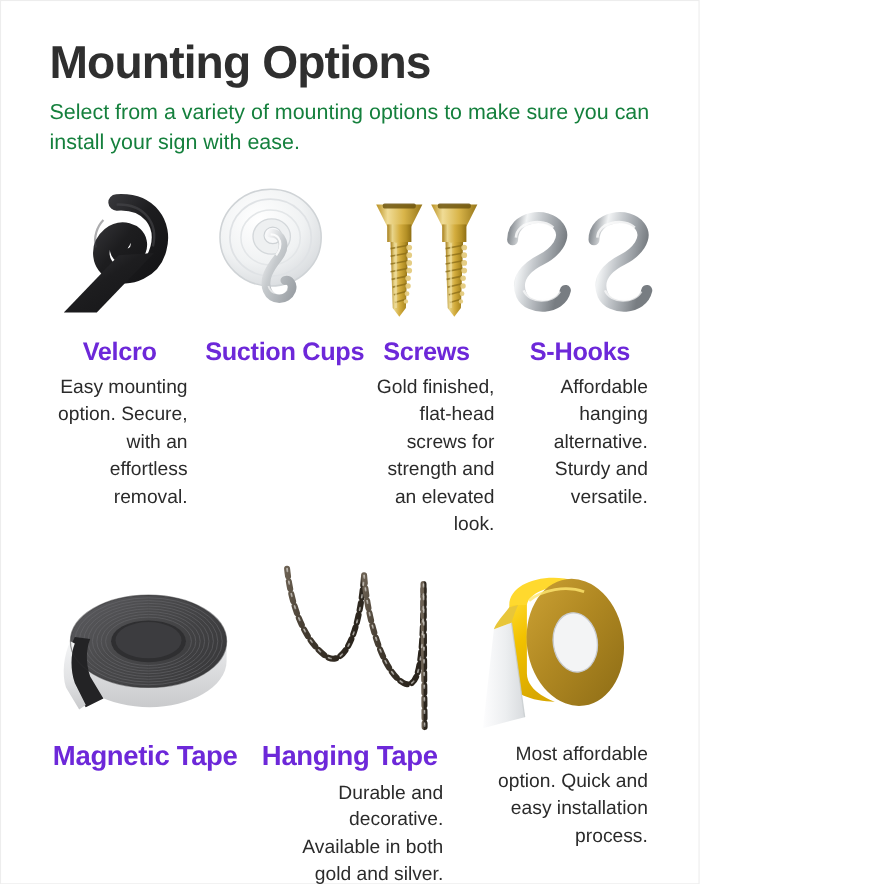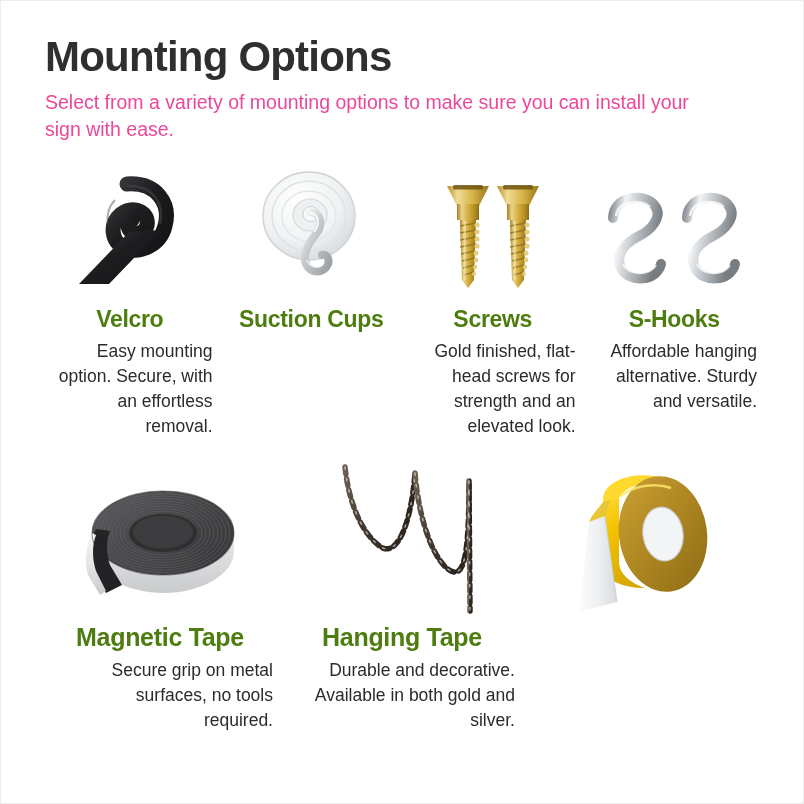--- a/index.html
+++ b/index.html
@@ -9,41 +9,41 @@
   }
   body {
     width: 804px;
     height: 804px;
     overflow: hidden;
     font-family: "Liberation Sans", sans-serif;
     color: #2b2b2b;
   }
   #page {
     position: relative;
-    width: 804px;
+    width: 636px;
     height: 804px;
     box-sizing: border-box;
     background: #ffffff;
     border: 1px solid #ededed;
   }
 
   
   #header { padding: 34px 44px 0 44px; }
   #page-title {
     font-size: 42px;
     font-weight: bold;
     letter-spacing: -0.8px;
     color: #2f2f2f;
     line-height: 1.04;
     margin: 0 0 10px 0;
   }
   #page-subtitle {
     font-size: 19.5px;
     line-height: 1.38;
-    color: #ec4899;
+    color: #15803d;
     margin: 0;
     max-width: 680px;
   }
 
   
   .row {
     display: flex;
     padding: 0 38px;
     box-sizing: border-box;
   }
@@ -62,21 +62,21 @@
     display: flex;
     align-items: flex-end;
     justify-content: center;
     margin-bottom: 6px;
   }
   #row-2 .art { height: 160px; }
   .item-title {
     text-align: center;
     font-size: 23px;
     font-weight: bold;
-    color: #4d7c0f;
+    color: #6d28d9;
     letter-spacing: -0.3px;
     margin: 0 0 6px 0;
     white-space: nowrap;
   }
   #row-2 .item-title { font-size: 25px; }
   .item-desc {
     text-align: right;
     font-size: 17.5px;
     line-height: 1.42;
     color: #2b2b2b;
@@ -261,21 +261,20 @@
             <ellipse cx="93" cy="66" rx="39" ry="22"></ellipse>
           </g>
           <ellipse cx="93" cy="66" rx="34" ry="19" fill="#2f2f31"></ellipse>
           <ellipse cx="93" cy="65" rx="30" ry="16.5" fill="#3c3c3f"></ellipse>
           <path d="M26 62 C 20 74, 16 92, 20 104 L 36 126 L 52 118 L 40 98 C 36 86, 36 74, 40 64 Z" fill="#232325"></path>
           <path d="M22 66 C 16 78, 14 96, 18 108 L 30 128 L 36 124 L 26 104 C 22 92, 22 78, 26 68 Z" fill="url(#magSide)"></path>
           <ellipse cx="93" cy="66" rx="71" ry="42" fill="none" stroke="#2e2e30" stroke-width="1.1" opacity="0.5"></ellipse>
         </svg>
       </div>
       <div class="item-title">Magnetic Tape</div>
-      <div class="item-desc">Secure grip on metal surfaces, no tools required.</div>
     </div>
 
     <div class="cell">
       <div class="art">
         <svg width="165" height="158" viewBox="0 0 165 158">
           <defs>
             <linearGradient id="chainGrad" x1="0" y1="0" x2="1" y2="0.4">
               <stop offset="0%" stop-color="#6b6052"></stop>
               <stop offset="45%" stop-color="#423a2f"></stop>
               <stop offset="100%" stop-color="#2b251d"></stop>
@@ -329,16 +328,17 @@
           <path d="M44 38 C 44 18, 76 8, 104 16 L 120 22 C 92 16, 62 24, 60 38 Z" fill="#ffd92e"></path>
           <ellipse cx="104" cy="72" rx="44" ry="58" fill="url(#tapeFace)" transform="rotate(-8 104 72)"></ellipse>
           <ellipse cx="104" cy="72" rx="20" ry="27" fill="#f3f4f5" transform="rotate(-8 104 72)"></ellipse>
           <ellipse cx="104" cy="72" rx="20" ry="27" fill="none" stroke="#c9ccd0" stroke-width="1.2" transform="rotate(-8 104 72)"></ellipse>
           <path d="M62 34 C 74 24, 96 20, 112 26" fill="none" stroke="#ffe770" stroke-width="2.5" opacity="0.8"></path>
           <path d="M30 60 L 46 54 L 58 140 L 20 150 Z" fill="url(#tapeStrip)"></path>
           <path d="M46 54 L 58 140" fill="none" stroke="#c6cacd" stroke-width="1.1" opacity="0.8"></path>
           <path d="M44 40 C 38 48, 32 54, 30 60 L 46 54 C 48 48, 50 42, 52 38 Z" fill="#e8c63a"></path>
         </svg>
       </div>
+      <div class="item-desc">Most affordable option. Quick and easy installation process.</div>
     </div>
 
   </div>
 </div>
 
 </body></html>

